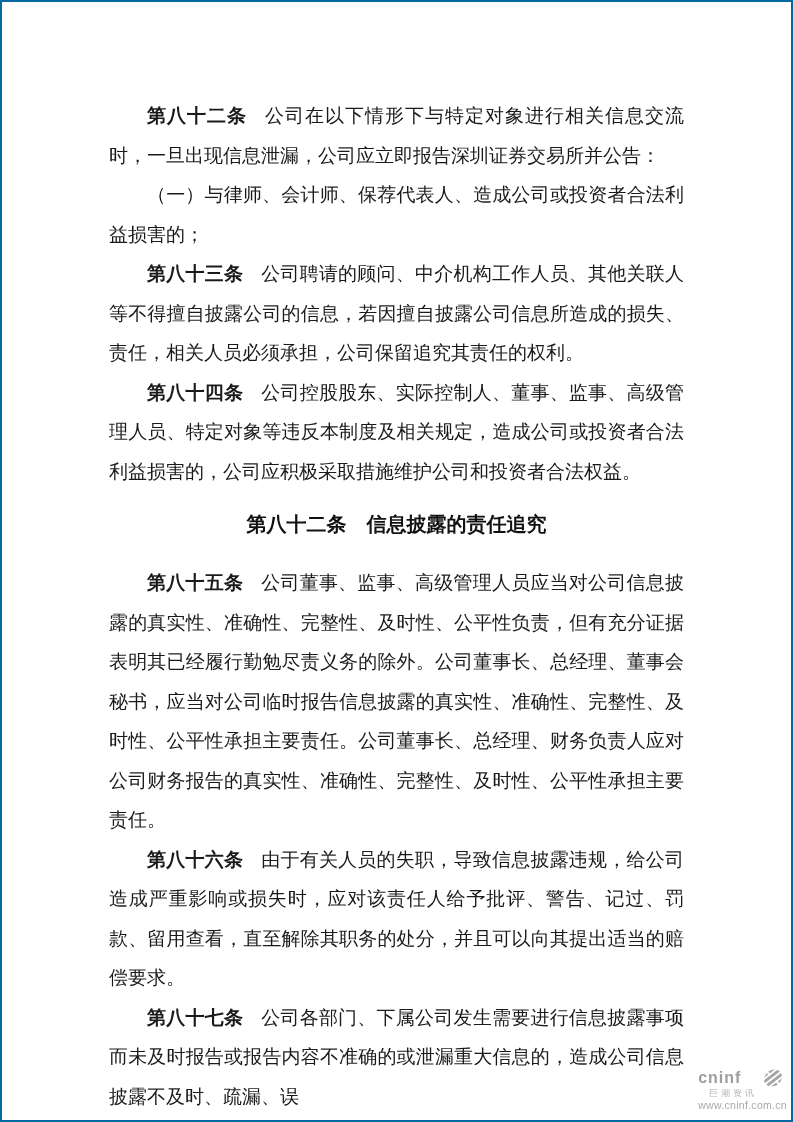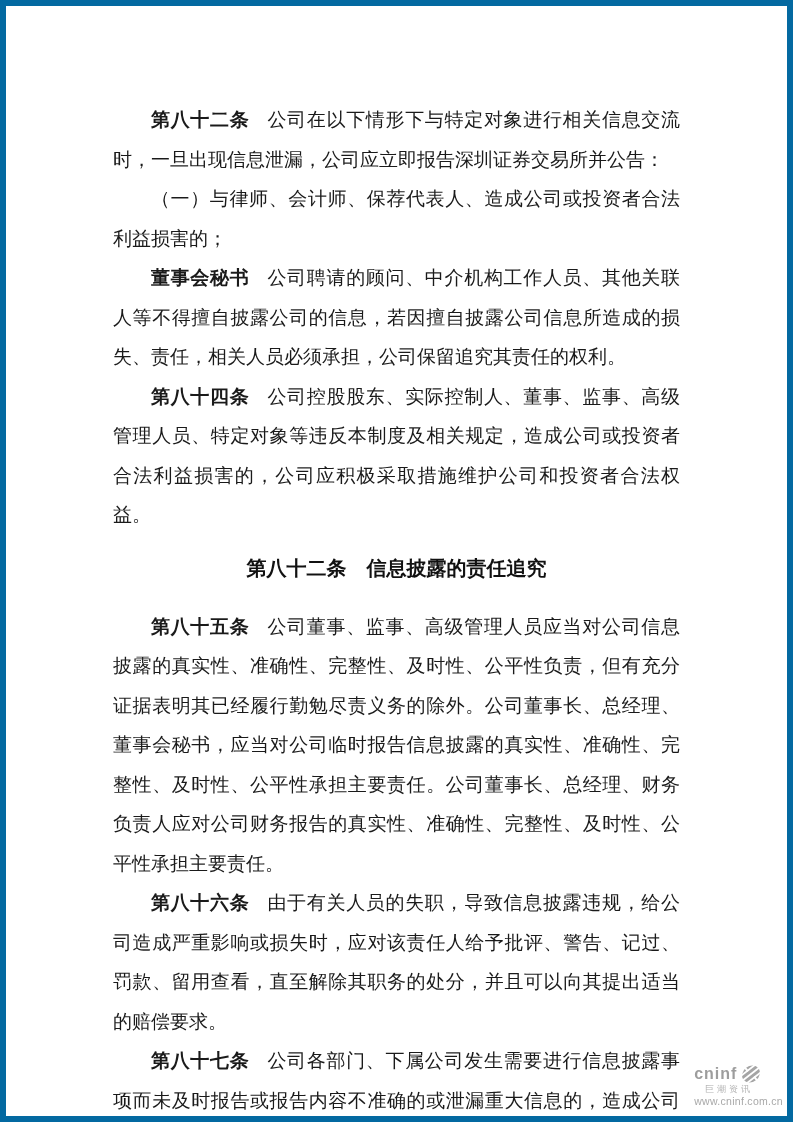--- a/index.html
+++ b/index.html
@@ -7,21 +7,21 @@
     padding: 0;
     background: #ffffff;
   }
   .page {
     position: relative;
     width: 793px;
     height: 1122px;
     margin: 0 auto;
     background: #ffffff;
     box-sizing: border-box;
-    border: 6px solid #0369a1;
+    border: 2px solid #0369a1;
     overflow: hidden;
     font-family: "Liberation Serif", "DejaVu Serif", serif;
     color: #1a1a1a;
   }
   .content {
     position: absolute;
     left: 107px;
     right: 107px;
     top: 94px;
   }
@@ -52,21 +52,21 @@
     right: 4px;
     bottom: 8px;
     text-align: right;
     font-family: "Liberation Sans", "DejaVu Sans", sans-serif;
     color: #a0a0a0;
     line-height: 1.1;
   }
   .wm-row {
     display: flex;
     align-items: center;
-    justify-content: flex-start;
+    justify-content: space-between;
     gap: 2px;
     padding-right: 2px;
   }
   .wm-brand {
     font-weight: bold;
     font-size: 16px;
     letter-spacing: 1px;
     color: #9d9d9d;
   }
   .wm-cn {
@@ -88,21 +88,21 @@
 
 <div class="page">
 
   <div class="content">
 
     <p class="para"><span class="art-num">第八十二条</span><span>公司在以下情形下与特定对象进行相关信息交流时，一旦出现信息泄漏，公司应立即报告深圳证券交易所并公告：</span></p>
 
     <p class="para">（一）与律师、会计师、保荐代表人、造成公司或投资者合法利益损害的；</p>
 
 
-    <p class="para"><span class="art-num">董事会秘书</span><span>公司聘请的顾问、中介机构工作人员、其他关联人等不得擅自披露公司的信息，若因擅自披露公司信息所造成的损失、责任，相关人员必须承担，公司保留追究其责任的权利。</span></p>
+    <p class="para"><span class="art-num">第八十三条</span><span>公司聘请的顾问、中介机构工作人员、其他关联人等不得擅自披露公司的信息，若因擅自披露公司信息所造成的损失、责任，相关人员必须承担，公司保留追究其责任的权利。</span></p>
 
     <p class="para"><span class="art-num">第八十四条</span><span>公司控股股东、实际控制人、董事、监事、高级管理人员、特定对象等违反本制度及相关规定，造成公司或投资者合法利益损害的，公司应积极采取措施维护公司和投资者合法权益。</span></p>
 
     <h2 class="chapter">第八十二条　信息披露的责任追究</h2>
 
     <p class="para"><span class="art-num">第八十五条</span><span>公司董事、监事、高级管理人员应当对公司信息披露的真实性、准确性、完整性、及时性、公平性负责，但有充分证据表明其已经履行勤勉尽责义务的除外。公司董事长、总经理、董事会秘书，应当对公司临时报告信息披露的真实性、准确性、完整性、及时性、公平性承担主要责任。公司董事长、总经理、财务负责人应对公司财务报告的真实性、准确性、完整性、及时性、公平性承担主要责任。</span></p>
 
     <p class="para"><span class="art-num">第八十六条</span><span>由于有关人员的失职，导致信息披露违规，给公司造成严重影响或损失时，应对该责任人给予批评、警告、记过、罚款、留用查看，直至解除其职务的处分，并且可以向其提出适当的赔偿要求。</span></p>
 
     <p class="para"><span class="art-num">第八十七条</span><span>公司各部门、下属公司发生需要进行信息披露事项而未及时报告或报告内容不准确的或泄漏重大信息的，造成公司信息披露不及时、疏漏、误</span></p>

